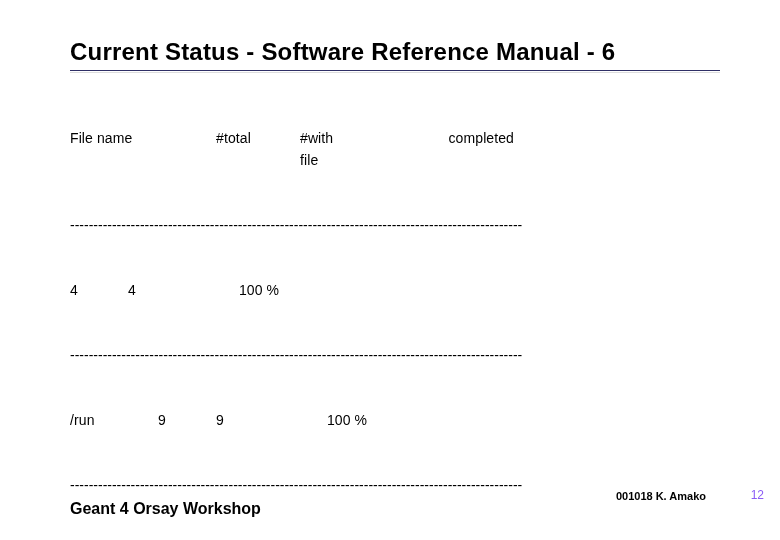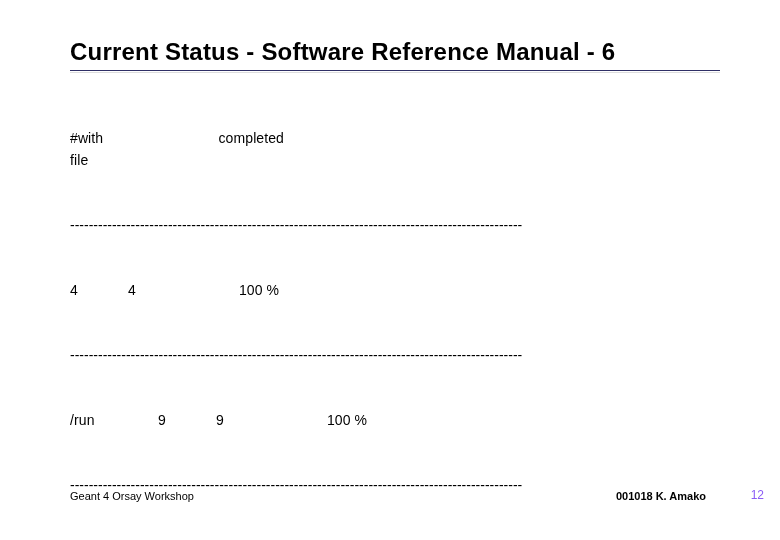--- a/index.html
+++ b/index.html
@@ -61,23 +61,23 @@
     display: flex;
   }
   .cell { display: inline-block; }
   .nm   { width: 88px; }
   .tot  { width: 58px; text-align: left; }
   .tot2 { width: 84px; text-align: left; }
   .pct  { width: 94px; text-align: center; }
   .footer {
     position: absolute;
     left: 70px;
-    bottom: 34px;
-    font-size: 11px;
-    font-weight: normal;
+    bottom: 18px;
+    font-size: 16px;
+    font-weight: bold;
   }
   .footer-right {
     position: absolute;
     right: 74px;
     bottom: 34px;
     font-size: 11px;
     font-weight: bold;
   }
   .pagenum {
     position: absolute;
@@ -90,20 +90,22 @@
 </head>
 <body>
 
 <div class="slide">
 
   <div class="title">Current Status - Software Reference Manual - 6</div>
   <div class="title-underline"></div>
 
   <div class="content">
     <div class="hdr-row">
+      <span class="hdr-cell c-file">File name</span>
+      <span class="hdr-cell c-total">#total</span>
       <span class="hdr-cell c-with"><span>#with</span>
 <span>file</span></span>
       <span class="hdr-cell c-comp">completed</span>
     </div>
     <div class="dash">-------------------------------------------------------------------------------------------------</div>
     <div class="row">
       <span class="cell tot">4</span>
       <span class="cell tot2">4</span>
       <span class="cell pct">100 %</span>
     </div>

